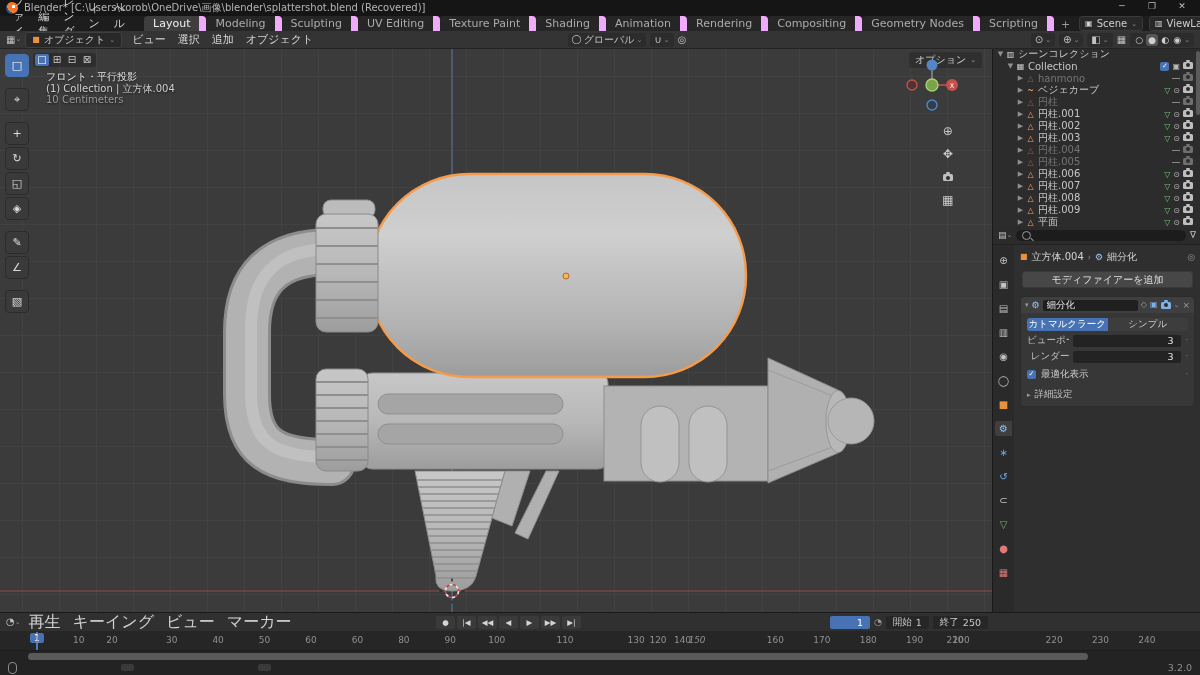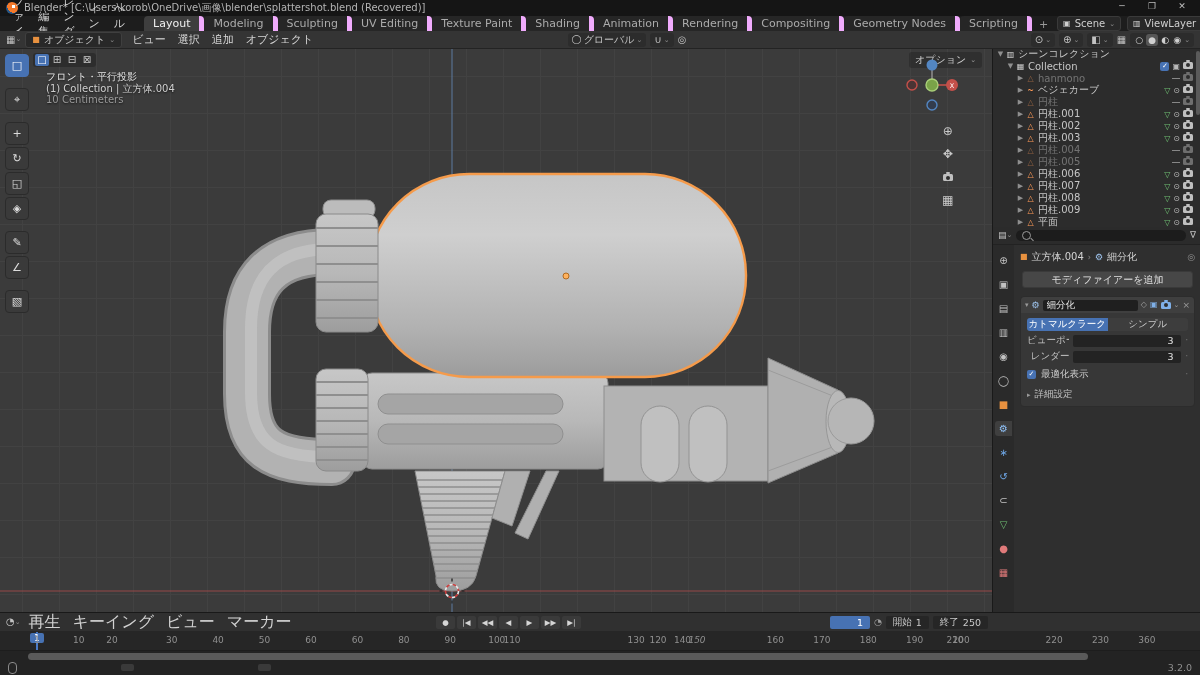--- a/index.html
+++ b/index.html
@@ -12,21 +12,21 @@
   
   .titlebar{position:absolute;left:0;top:0;right:0;height:16px;background:#151515;display:flex;align-items:center;padding:0 6px;gap:6px}
   .titlebar .title{font-size:10px;color:#b4b4b4;flex:1;white-space:nowrap;overflow:hidden}
   .winbtn{width:24px;height:14px;text-align:center;font-size:9px;color:#bdbdbd}
   .blogo{width:12px;height:12px;border-radius:50%;background:radial-gradient(circle at 62% 38%,#ffffff 0 1.5px,#f5792a 1.5px 58%,#265787 58% 100%)}
 
   
   .menubar{position:absolute;left:0;top:16px;right:0;height:15px;background:#1d1d1d;display:flex;align-items:center;padding:0 4px;gap:2px;border-bottom:1px solid #111}
   .menu-item{padding:0 7px;color:#d2d2d2;font-size:11px;border-radius:3px}
   .tabs{display:flex;align-items:flex-end;height:100%;margin-left:10px}
-  .tab{padding:1px 9px 1px;font-size:11px;color:#ababab;background:#262626;border-right:5px solid #f0abfc;border-radius:4px 4px 0 0;white-space:nowrap}
+  .tab{padding:1px 9px 1px;font-size:11px;color:#ababab;background:#262626;border-right:7px solid #f0abfc;border-radius:4px 4px 0 0;white-space:nowrap}
   .tab.active{background:#3e3e3e;color:#efefef}
   .tab-add{padding:0 7px;color:#9a9a9a}
   .mb-right{margin-left:auto;display:flex;gap:6px;align-items:center}
   .chip{display:flex;align-items:center;gap:4px;background:#282828;border:1px solid #3a3a3a;border-radius:3px;padding:0 5px;height:13px;font-size:10px;color:#cfcfcf}
 
   
   .toolheader{position:absolute;left:0;top:31px;right:0;height:17px;background:#343434;border-bottom:1px solid #232323;display:flex;align-items:center;gap:4px;padding:0 6px;z-index:5}
   .th-menu{padding:0 6px;color:#d6d6d6;font-size:11px}
   .modechip{display:flex;align-items:center;gap:4px;background:#282828;border:1px solid #3f3f3f;border-radius:3px;height:14px;padding:0 6px;font-size:10px}
   .hgroup{display:flex;align-items:center;gap:2px;background:#2c2c2c;border-radius:3px;padding:0 4px;height:14px}
@@ -607,34 +607,34 @@
       <span class="tick" style="left: 78.796px;">10</span>
       <span class="tick" style="left: 112px;">20</span>
       <span class="tick" style="left: 171.676px;">30</span>
       <span class="tick" style="left: 218.116px;">40</span>
       <span class="tick" style="left: 264.556px;">50</span>
       <span class="tick" style="left: 310.996px;">60</span>
       <span class="tick" style="left: 357.436px;">60</span>
       <span class="tick" style="left: 403.876px;">80</span>
       <span class="tick" style="left: 450.316px;">90</span>
       <span class="tick" style="left: 496.756px;">100</span>
-      <span class="tick" style="left: 512px;">110</span>
+      <span class="tick" style="left: 565px;">110</span>
       <span class="tick" style="left: 610px; margin-left: 48px;">120</span>
       <span class="tick" style="left: 636.076px;">130</span>
       <span class="tick" style="left: 682.516px;">140</span>
       <span class="tick" style="left: 697px; font-style: italic;">150</span>
       <span class="tick" style="left: 775.396px;">160</span>
       <span class="tick" style="left: 821.836px;">170</span>
       <span class="tick" style="left: 868.276px;">180</span>
       <span class="tick" style="left: 914.716px;">190</span>
       <span class="tick" style="left: 961.156px;">200</span>
       <span class="tick" style="left: 955px;">210</span>
       <span class="tick" style="left: 1054.04px;">220</span>
       <span class="tick" style="left: 1100.48px;">230</span>
-      <span class="tick" style="left: 1146.92px;">360</span>
+      <span class="tick" style="left: 1146.92px;">240</span>
     </div>
   <div class="tl-scroll">
       <div class="thumb"></div>
     </div>
 </div>
 
 <div class="statusbar">
   <span class="mouse-i"></span>
   <span class="hintpill" style="margin-left:96px"></span>
   <span class="hintpill" style="margin-left:118px"></span>

